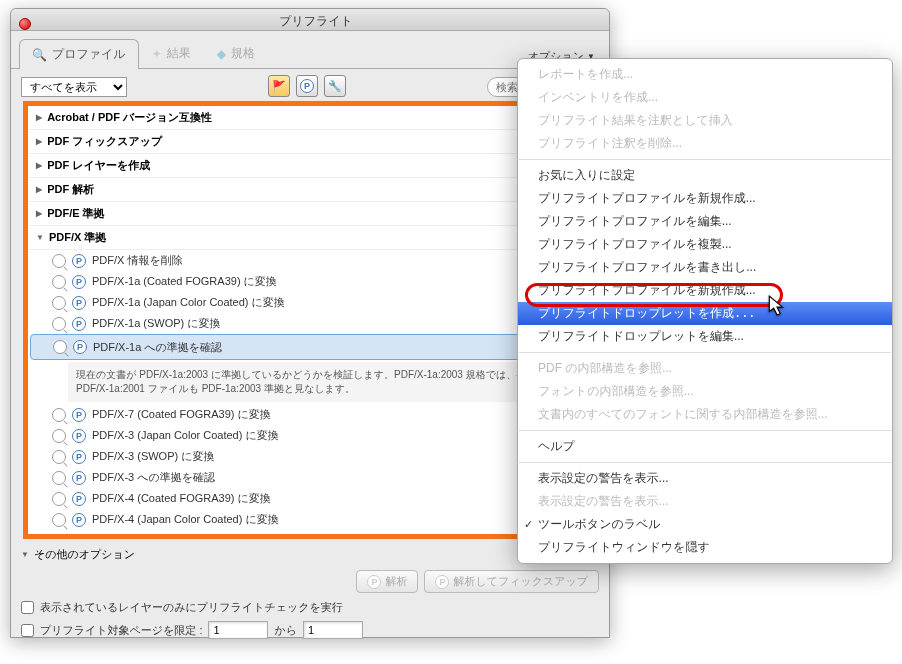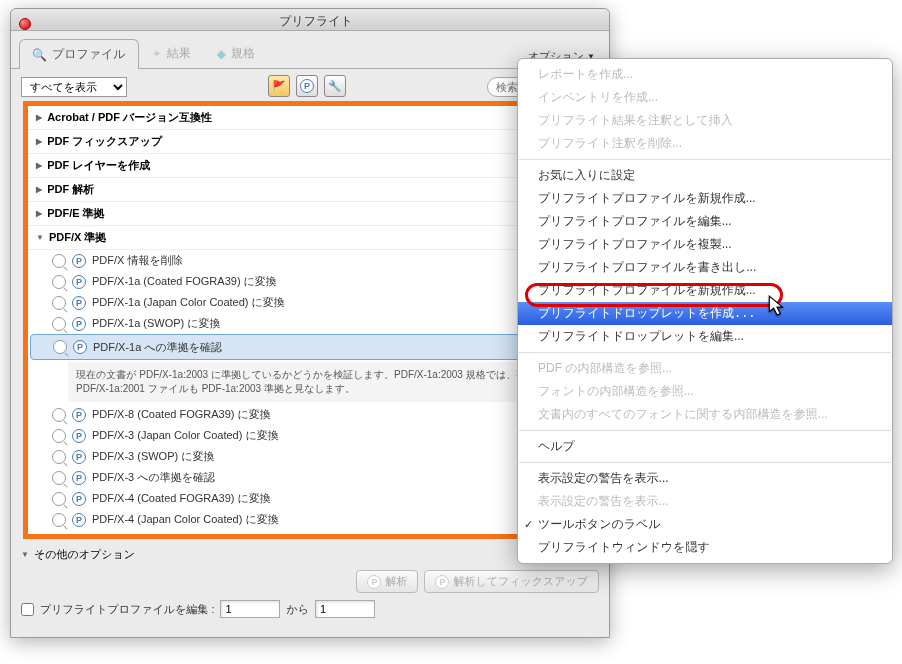--- a/index.html
+++ b/index.html
@@ -136,21 +136,21 @@
     <div class="tree-item selected">
         <span class="icon-lens"></span>
         <span class="icon-p">P</span>
         <span>PDF/X-1a への準拠を確認</span>
         <button class="edit-btn">編集</button>
       </div>
     <div class="desc-box">現在の文書が PDF/X-1a:2003 に準拠しているかどうかを検証します。PDF/X-1a:2003 規格では、有効な PDF/X-1a:2001 ファイルも PDF-1a:2003 準拠と見なします。</div>
     <div class="tree-item">
         <span class="icon-lens"></span>
         <span class="icon-p">P</span>
-        <span>PDF/X-8 (Coated FOGRA39) に変換</span>
+        <span>PDF/X-7 (Coated FOGRA39) に変換</span>
       </div>
     <div class="tree-item">
         <span class="icon-lens"></span>
         <span class="icon-p">P</span>
         <span>PDF/X-3 (Japan Color Coated) に変換</span>
       </div>
     <div class="tree-item">
         <span class="icon-lens"></span>
         <span class="icon-p">P</span>
         <span>PDF/X-3 (SWOP) に変換</span>
@@ -182,21 +182,25 @@
           <span class="icon-p" style="border-color:#ccc;color:#ccc">P</span>
           <span>解析</span>
         </button>
       <button class="action-btn">
           <span class="icon-p" style="border-color:#ccc;color:#ccc">P</span>
           <span>解析してフィックスアップ</span>
         </button>
     </div>
     <div class="checkbox-row">
       <input type="checkbox" style="">
-      <span>プリフライトプロファイルを編集 :</span>
+      <span>表示されているレイヤーのみにプリフライトチェックを実行</span>
+    </div>
+    <div class="checkbox-row">
+      <input type="checkbox" style="">
+      <span>プリフライト対象ページを限定 :</span>
       <input class="page-input" value="1" style="">
       <span>から</span>
       <input class="page-input" value="1" style="">
     </div>
   </div>
 </div>
 
 <div class="menu">
   <div class="menu-item disabled">レポートを作成...</div>
   <div class="menu-item disabled">インベントリを作成...</div>

